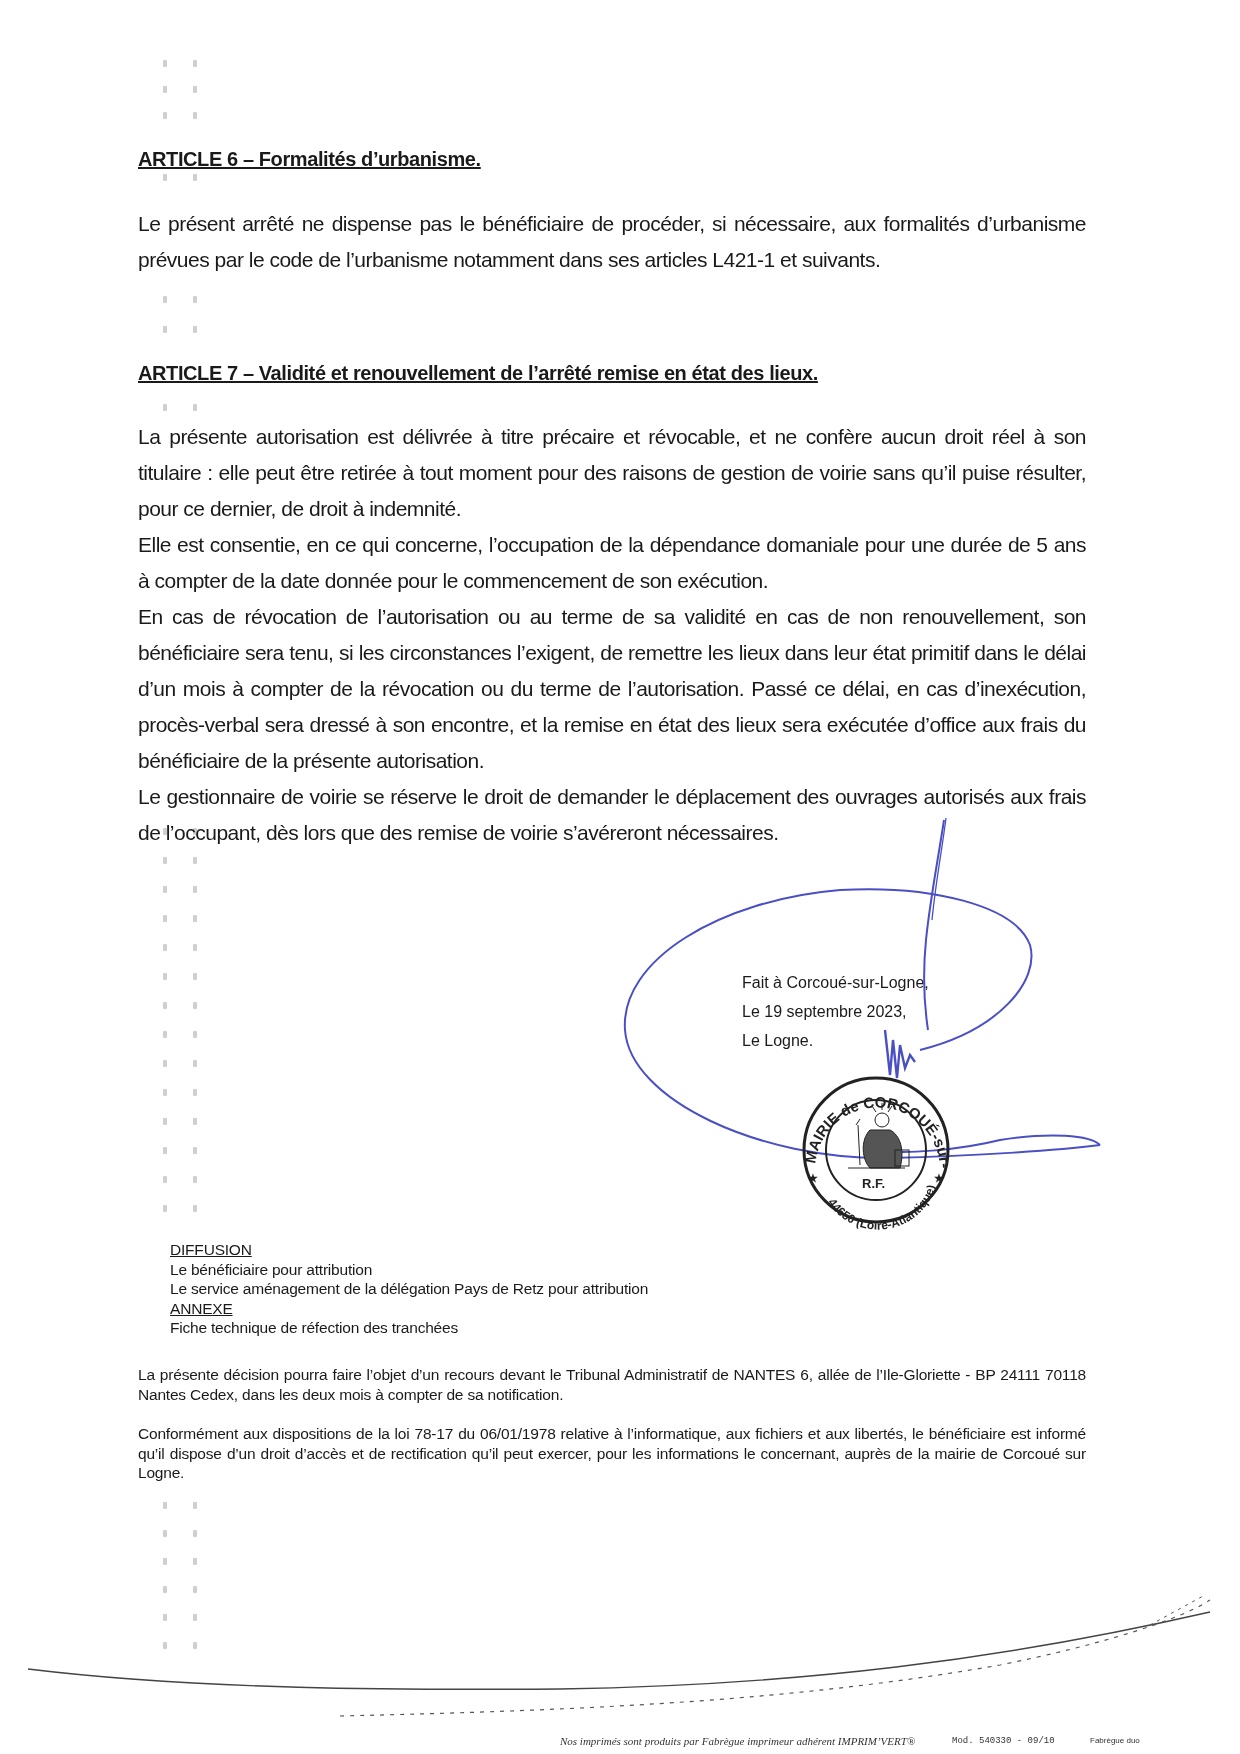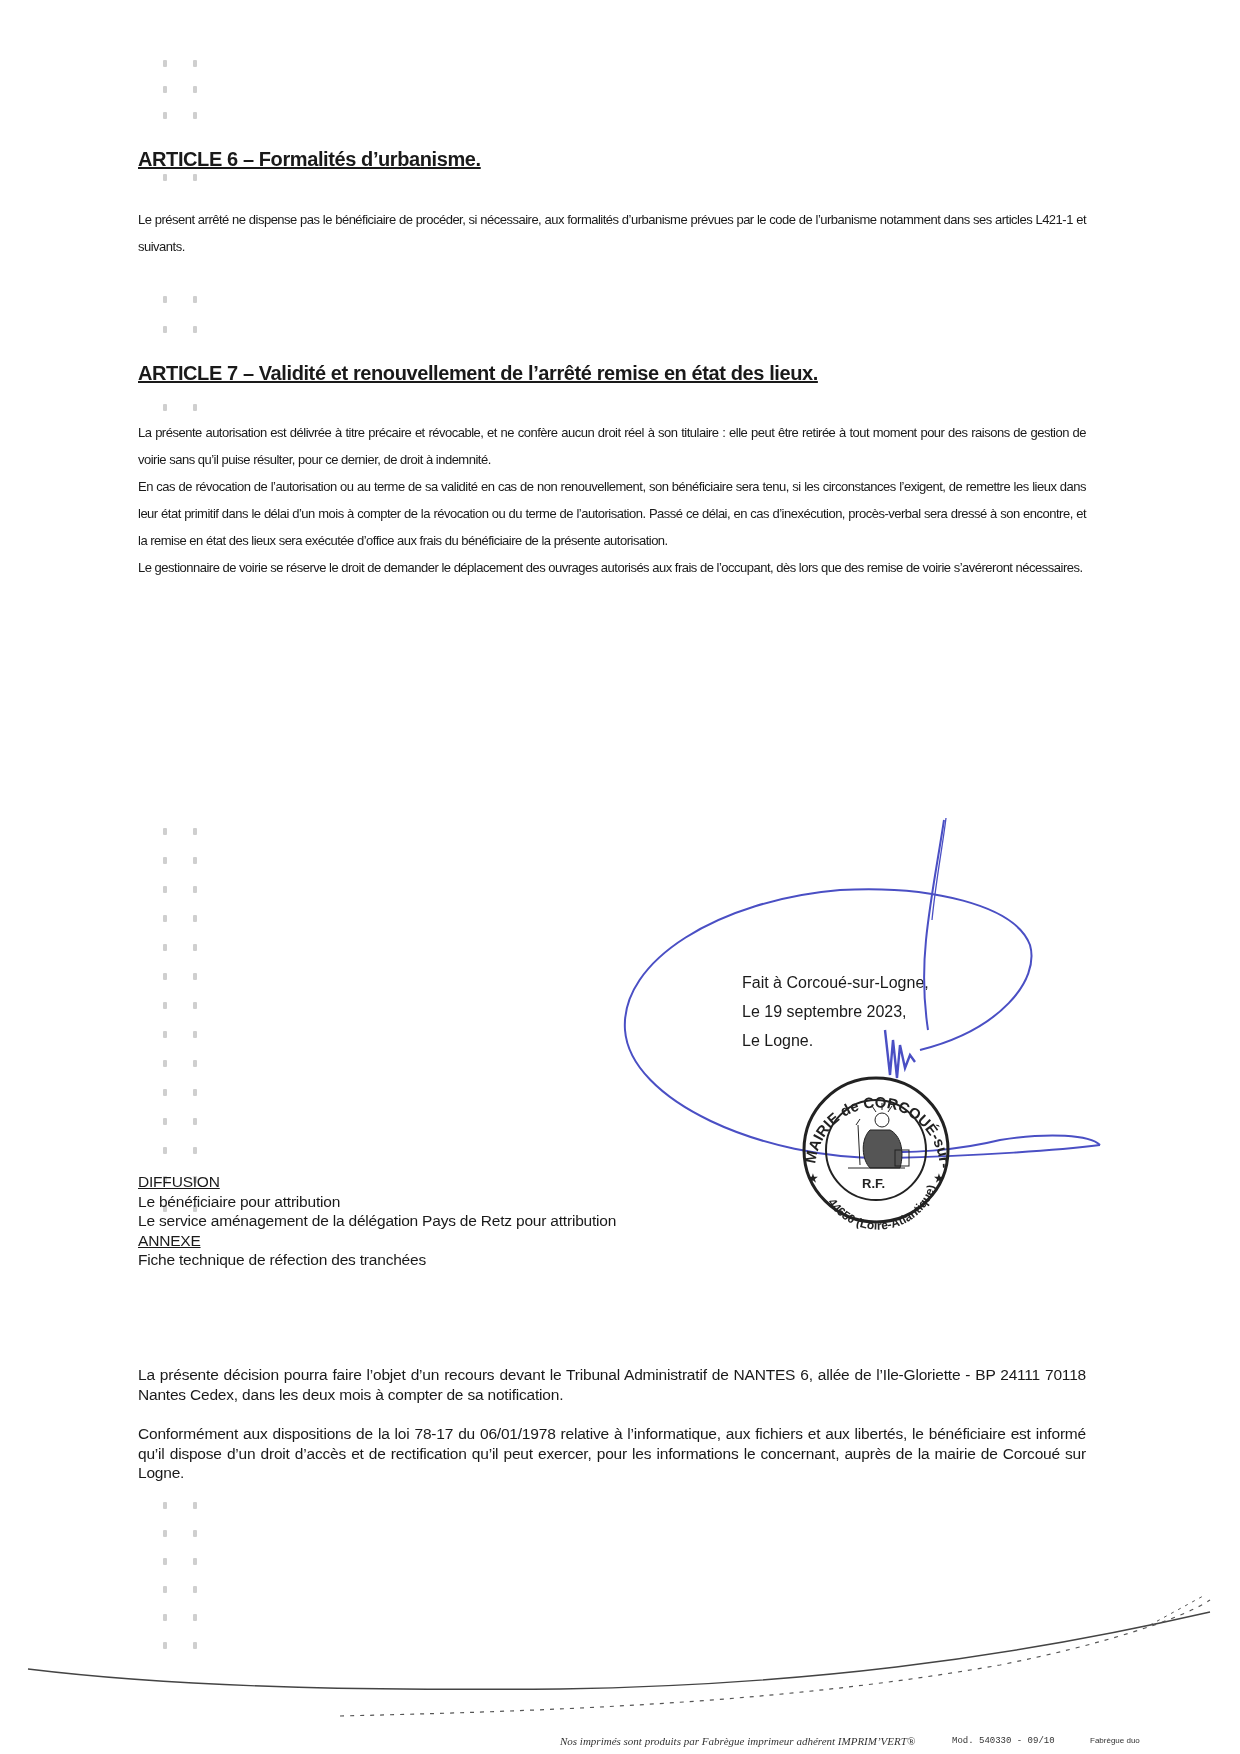--- a/index.html
+++ b/index.html
@@ -14,21 +14,21 @@
 
   .article-title {
     position: absolute; left: 138px;
     font-family: "Liberation Sans Narrow", "Liberation Sans", sans-serif;
     font-weight: bold; font-size: 20px; text-decoration: underline;
     letter-spacing: -0.4px; color: #1a1a1a;
   }
   .body-text {
     position: absolute; left: 138px; width: 948px;
     font-family: "Liberation Sans", sans-serif;
-    font-size: 13px; line-height: 27px; text-align: justify;
+    font-size: 21px; line-height: 36px; text-align: justify;
     letter-spacing: -0.5px; color: #1a1a1a;
   }
   .body-text p { margin: 0; }
 
   .signature-block {
     position: absolute; left: 742px; top: 968px;
     font-family: "Liberation Sans", sans-serif; font-size: 16px; line-height: 29px; color: #1a1a1a;
   }
   .signature-block div { white-space: nowrap; }
 
@@ -177,20 +177,21 @@
   </div>
 
   <div class="article-title" style="top:148px;">ARTICLE 6 – Formalités d’urbanisme.</div>
   <div class="body-text" style="top:206px;">
     <p>Le présent arrêté ne dispense pas le bénéficiaire de procéder, si nécessaire, aux formalités d’urbanisme prévues par le code de l’urbanisme notamment dans ses articles L421-1 et suivants.</p>
   </div>
 
   <div class="article-title" style="top:362px;">ARTICLE 7 – Validité et renouvellement de l’arrêté remise en état des lieux.</div>
   <div class="body-text" style="top:419px;">
     <p>La présente autorisation est délivrée à titre précaire et révocable, et ne confère aucun droit réel à son titulaire : elle peut être retirée à tout moment pour des raisons de gestion de voirie sans qu’il puise résulter, pour ce dernier, de droit à indemnité.</p>
+    <p>Elle est consentie, en ce qui concerne, l’occupation de la dépendance domaniale pour une durée de 5 ans à compter de la date donnée pour le commencement de son exécution.</p>
     <p>En cas de révocation de l’autorisation ou au terme de sa validité en cas de non renouvellement, son bénéficiaire sera tenu, si les circonstances l’exigent, de remettre les lieux dans leur état primitif dans le délai d’un mois à compter de la révocation ou du terme de l’autorisation. Passé ce délai, en cas d’inexécution, procès-verbal sera dressé à son encontre, et la remise en état des lieux sera exécutée d’office aux frais du bénéficiaire de la présente autorisation.</p>
     <p>Le gestionnaire de voirie se réserve le droit de demander le déplacement des ouvrages autorisés aux frais de l’occupant, dès lors que des remise de voirie s’avéreront nécessaires.</p>
   </div>
 
   <div class="signature-block">
     <div>Fait à Corcoué-sur-Logne,</div>
     <div>Le 19 septembre 2023,</div>
     <div>Le Logne.</div>
   </div>
 
@@ -226,21 +227,21 @@
         <path d="M876 1112 l-4 -6 M882 1110 l0 -7 M888 1112 l4 -6"></path>
         <path d="M858 1125 L 860 1165 M 856 1125 l 4 -6" fill="none"></path>
         <path d="M870 1130 C 860 1140, 862 1160, 870 1168 L 900 1168 C 905 1150, 900 1135, 890 1130 Z" fill="#555"></path>
         <rect x="895" y="1150" width="14" height="16" fill="none"></rect>
         <path d="M848 1168 L 905 1168"></path>
       </g>
       <text x="862" y="1188" class="stamp-text" font-size="13" font-weight="normal">R.F.</text>
     </g>
   </svg>
 
-  <div class="small-section" style="top:1172px;">
+  <div class="small-section" style="top:1240px;margin-left:32px;">
     <div class="head">DIFFUSION</div>
     <div>Le bénéficiaire pour attribution</div>
     <div>Le service aménagement de la délégation Pays de Retz pour attribution</div>
     <div class="head">ANNEXE</div>
     <div>Fiche technique de réfection des tranchées</div>
   </div>
 
   <div class="small-section" style="top:1365px;">
     <p>La présente décision pourra faire l’objet d’un recours devant le Tribunal Administratif de NANTES 6, allée de l’Ile-Gloriette - BP 24111 70118 Nantes Cedex, dans les deux mois à compter de sa notification.</p>
   </div>

